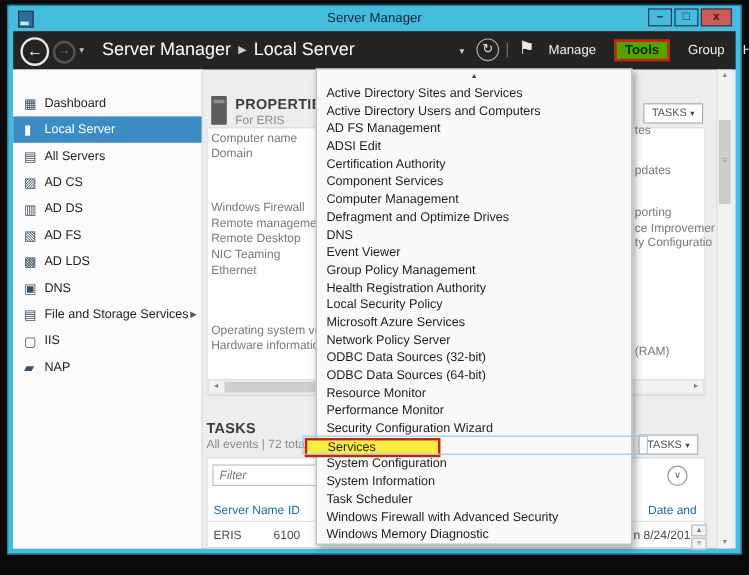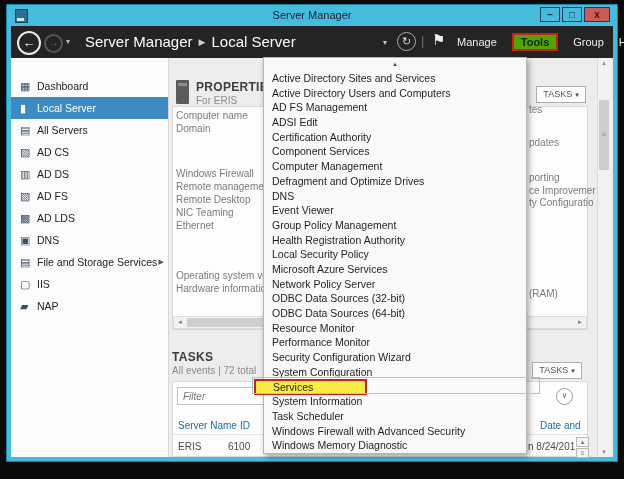--- a/index.html
+++ b/index.html
@@ -306,27 +306,27 @@
         </div>
         <div class="mi">
           <span class="mi-label">Resource Monitor</span>
         </div>
         <div class="mi">
           <span class="mi-label">Performance Monitor</span>
         </div>
         <div class="mi">
           <span class="mi-label">Security Configuration Wizard</span>
         </div>
-        <div class="mi">
-          <span class="mi-label">System Configuration</span>
-        </div>
         <div class="mi highlighted">
           <span class="mi-label">Services</span>
         </div>
         <div class="mi">
+          <span class="mi-label">System Configuration</span>
+        </div>
+        <div class="mi">
           <span class="mi-label">System Information</span>
         </div>
         <div class="mi">
           <span class="mi-label">Task Scheduler</span>
         </div>
         <div class="mi">
           <span class="mi-label">Windows Firewall with Advanced Security</span>
         </div>
         <div class="mi">
           <span class="mi-label">Windows Memory Diagnostic</span>

